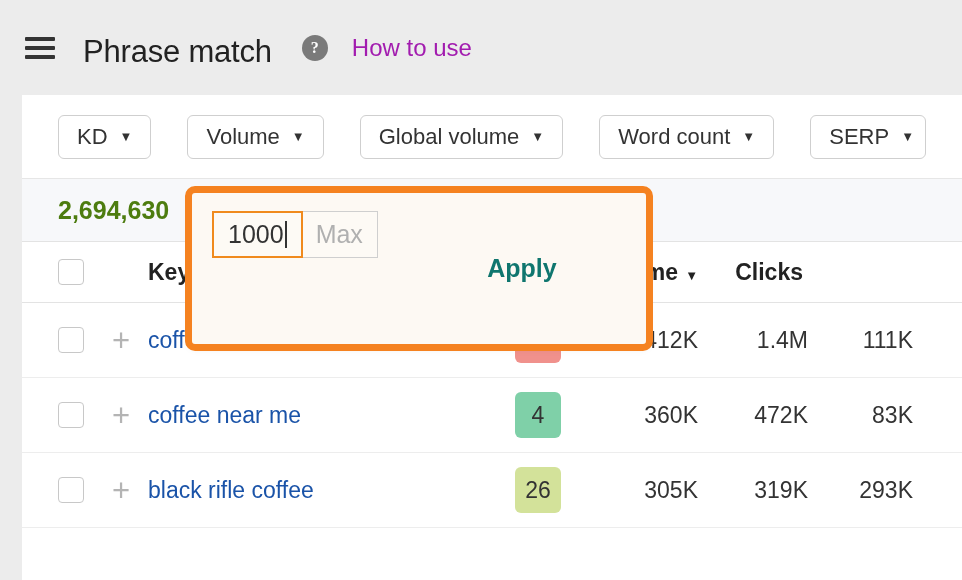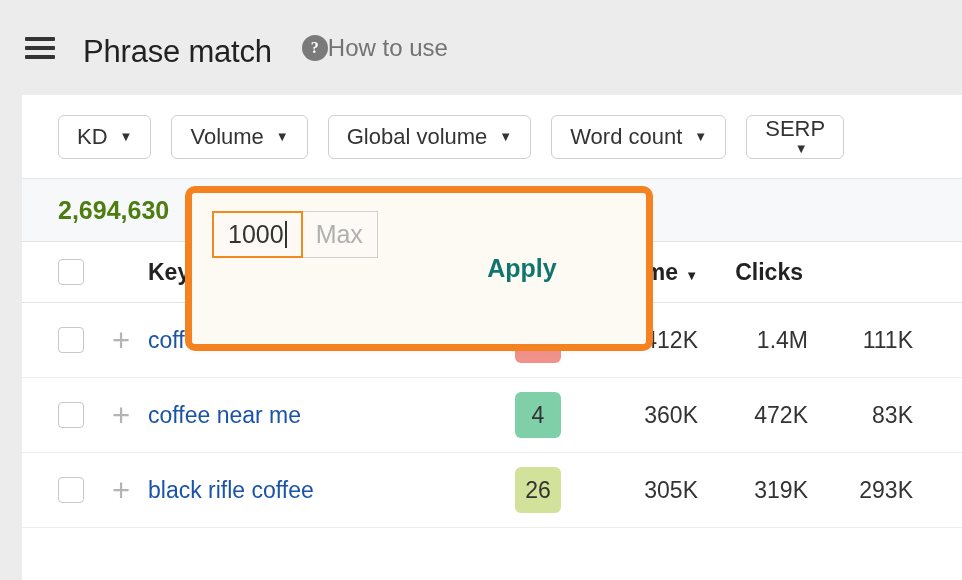--- a/index.html
+++ b/index.html
@@ -36,21 +36,21 @@
     display: flex; align-items: center; margin-left: 30px; cursor: pointer;
   }
   .help-circle {
     width: 26px; height: 26px; border-radius: 50%;
     background: #7a7a7a; color: #ffffff;
     font-size: 16px; font-weight: bold;
     display: flex; align-items: center; justify-content: center;
     font-family: "Liberation Serif", serif;
   }
   .help-text {
-    margin-left: 0; font-size: 24px; color: #737373; white-space: nowrap;
+    margin-left: 24px; font-size: 24px; color: #a21caf; white-space: nowrap;
   }
 
   
   .panel {
     position: absolute; left: 22px; top: 95px;
     width: 940px; height: 485px;
     background: #ffffff;
     overflow: hidden;
   }
 
@@ -60,28 +60,28 @@
     width: 940px; height: 83px;
     background: #ffffff;
     display: flex; align-items: center;
     padding-left: 36px;
   }
   .filter-btn {
     height: 44px;
     border: 1px solid #cfcfcf; border-radius: 6px;
     background: #ffffff;
     display: flex; align-items: center;
-    padding: 0 18px; margin-right: 20px;
+    padding: 0 18px; margin-right: 36px;
     font-size: 22px; color: #333333;
     white-space: nowrap; cursor: pointer;
   }
   .filter-btn .caret {
     margin-left: 12px; font-size: 13px; color: #333333; line-height: 1;
   }
-  .filter-btn.clipped { overflow: hidden; flex-direction: column; }
+  .filter-btn.clipped { overflow: hidden; }
 
   
   .count-strip {
     position: absolute; left: 0; top: 83px;
     width: 940px; height: 64px;
     background: #f7f8fa;
     border-top: 1px solid #e6e6e6;
     border-bottom: 1px solid #e3e3e3;
     display: flex; align-items: center;
     padding-left: 36px;

